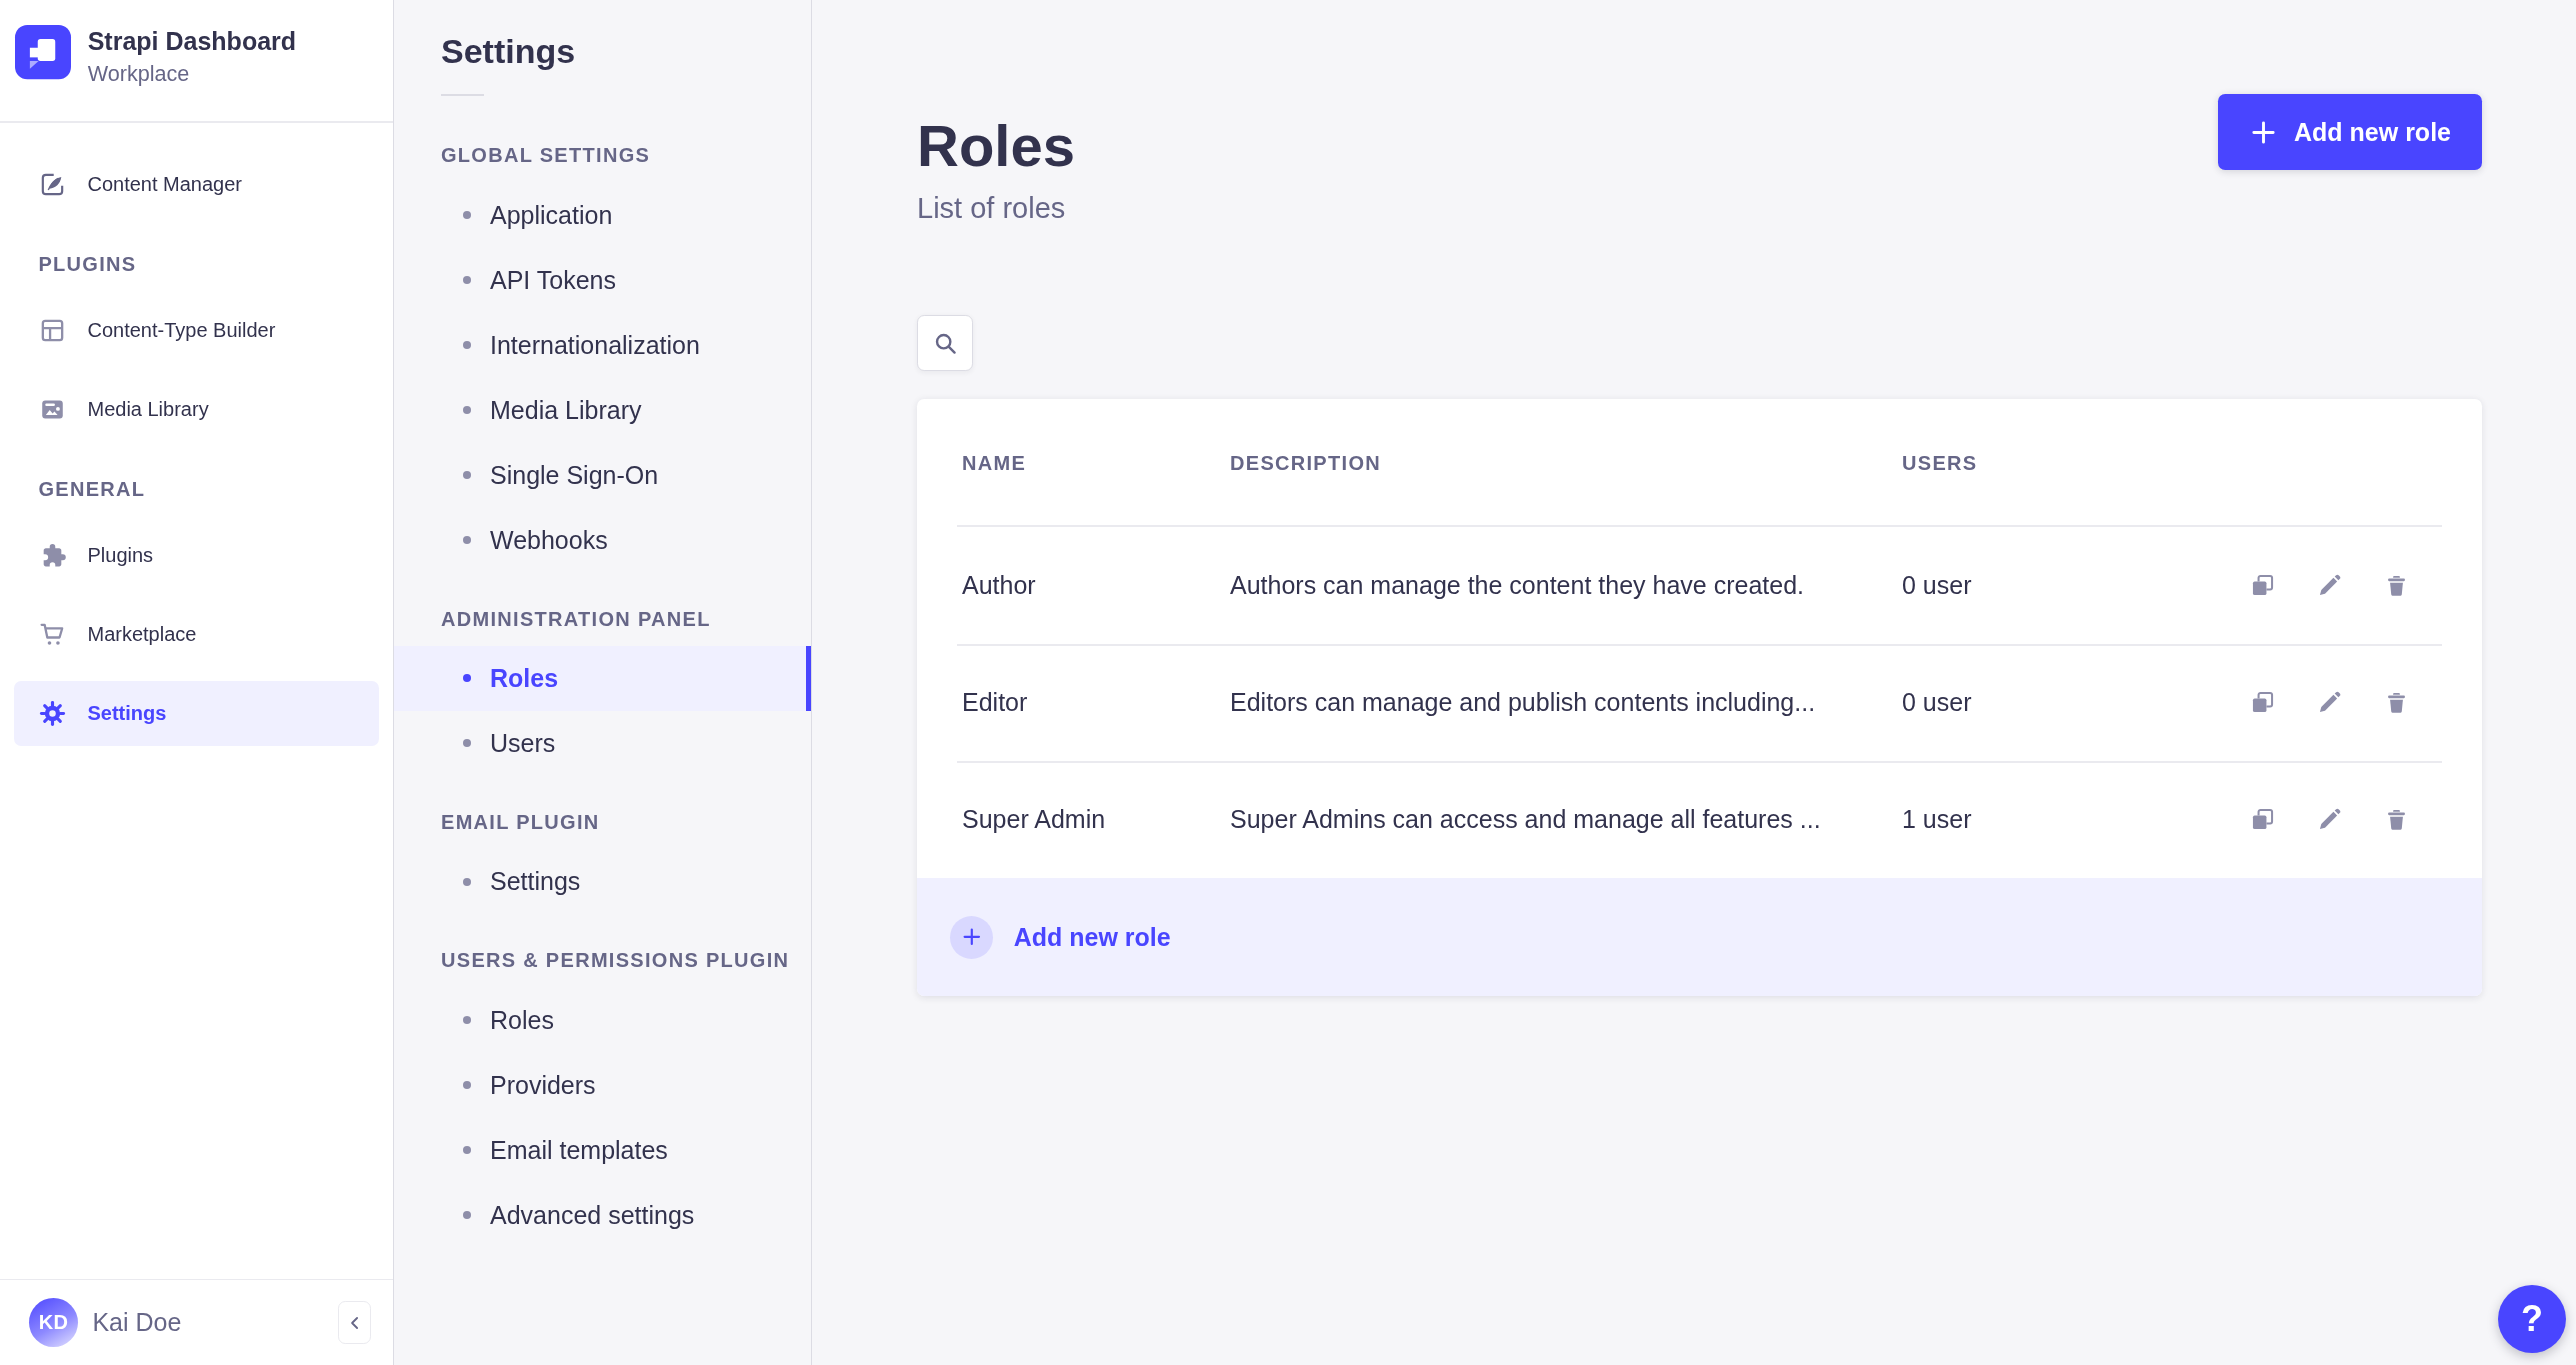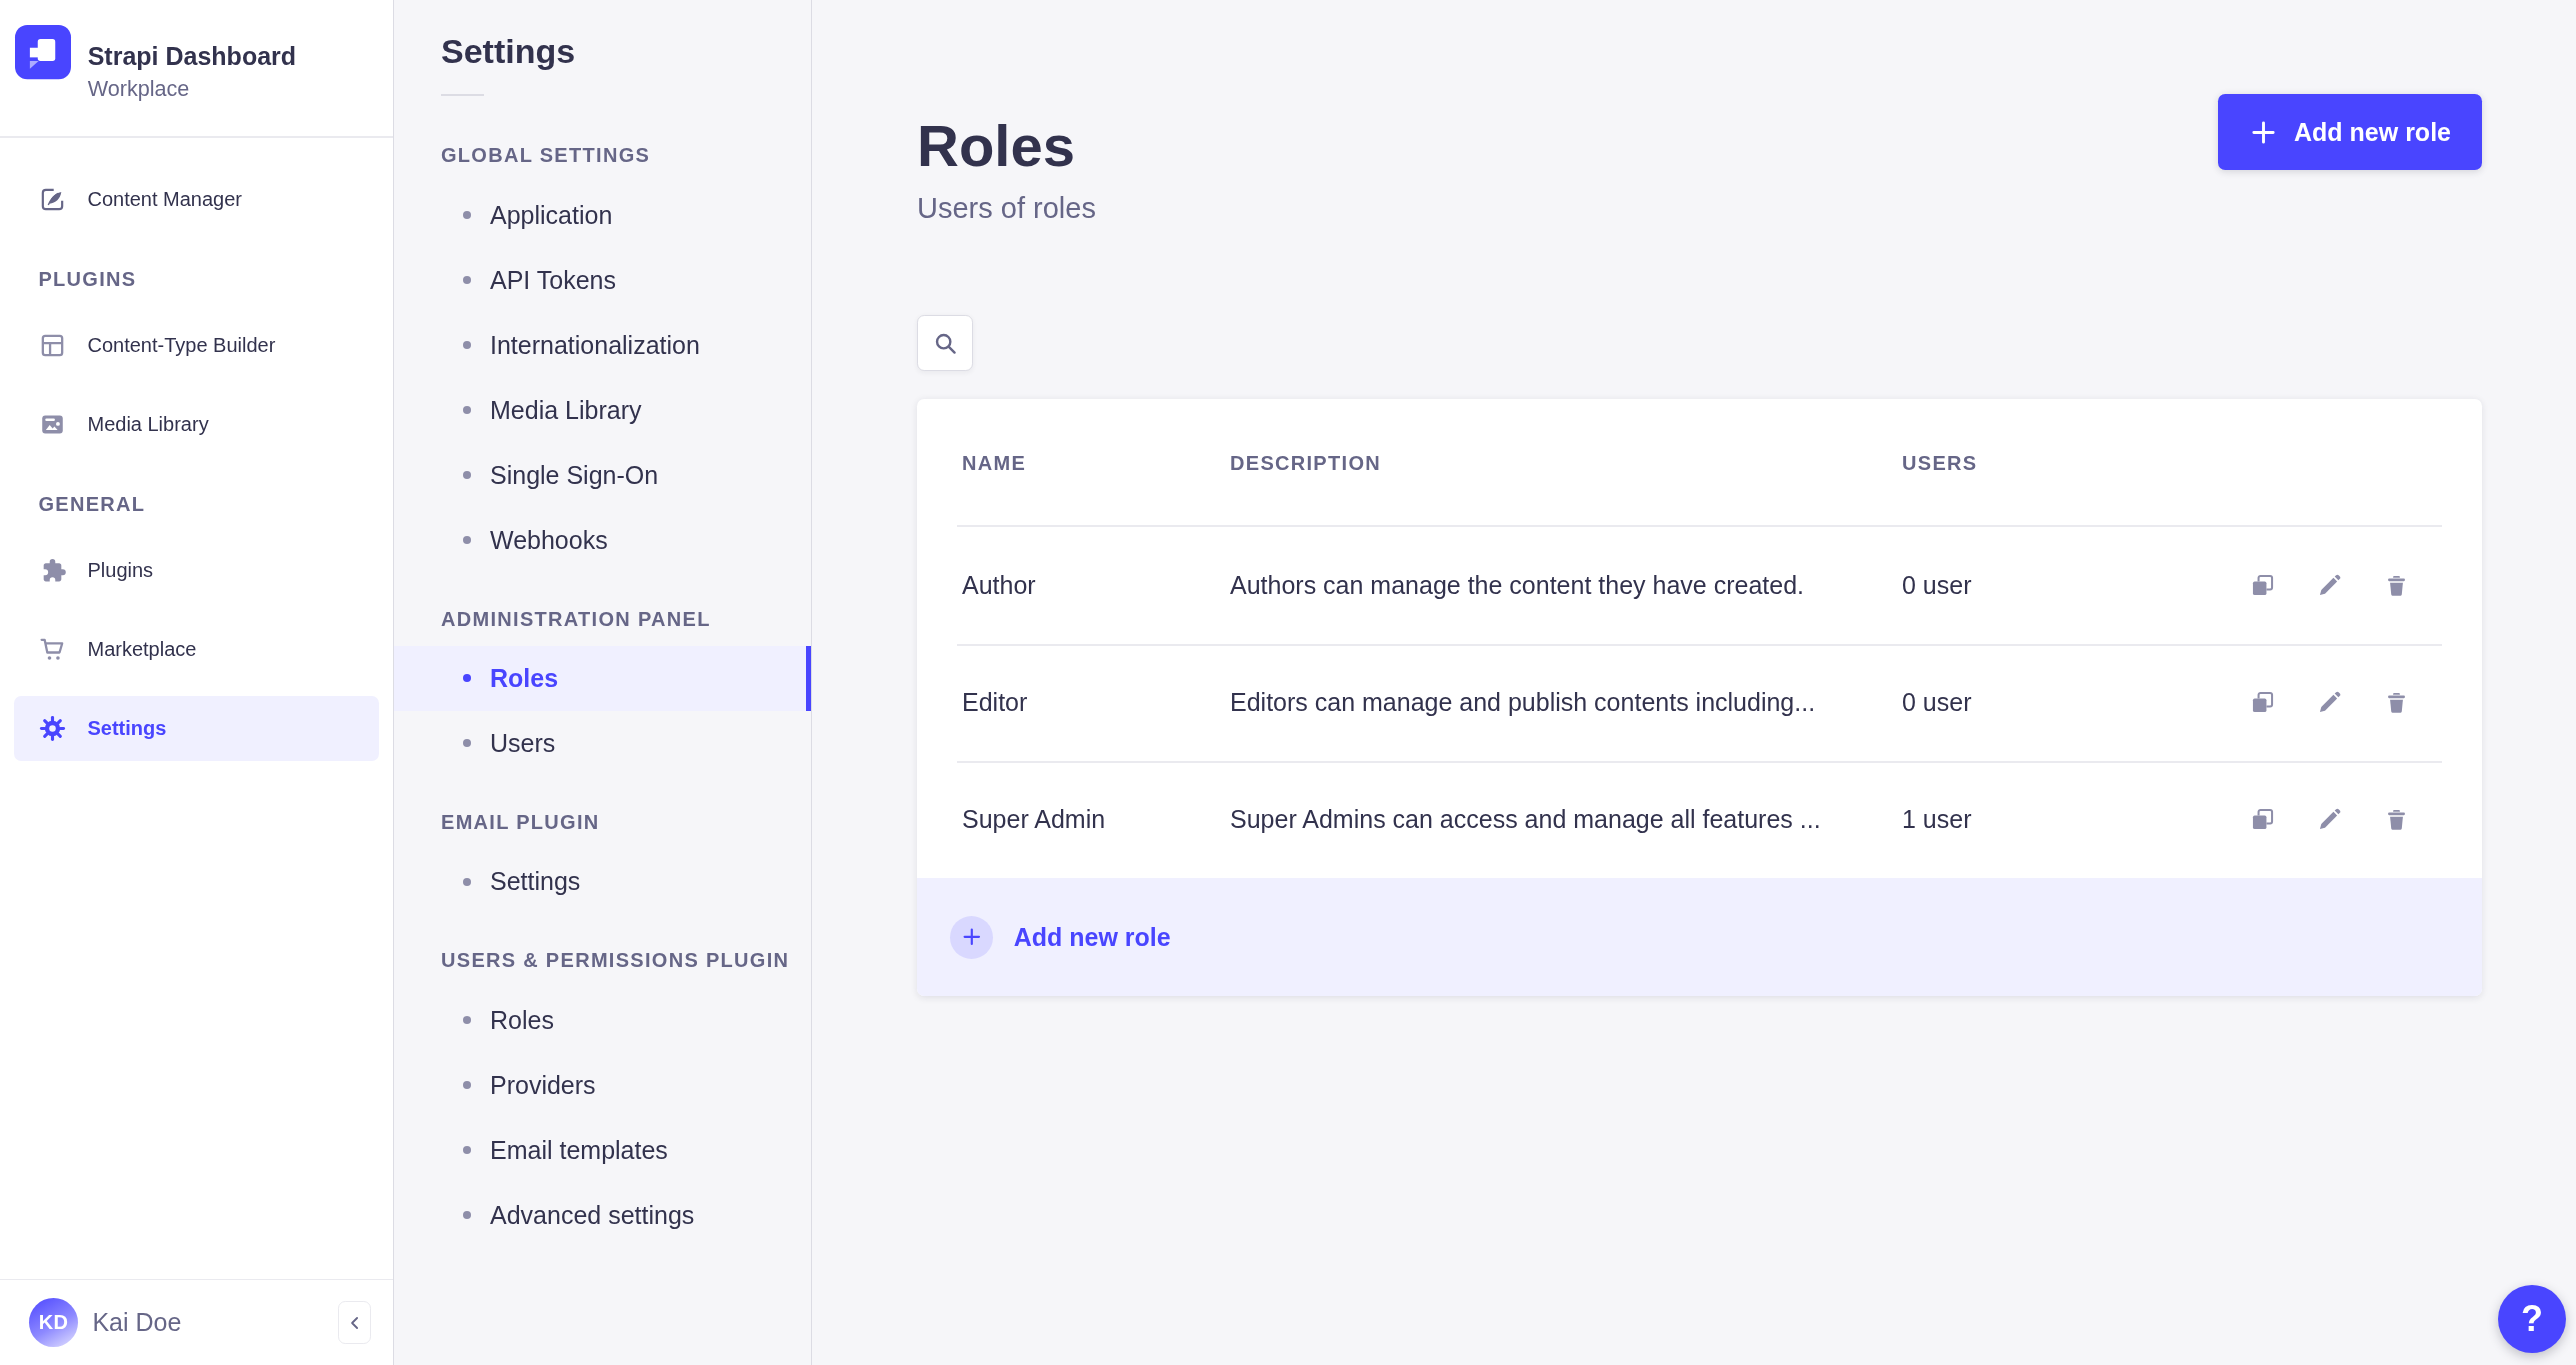--- a/index.html
+++ b/index.html
@@ -10,21 +10,21 @@
   }
   svg { display:block; }
 
   
   .main-sidebar {
     position:absolute; left:0; top:0; bottom:0; width:394px;
     background:#ffffff; border-right:1.8px solid #dcdce4;
   }
   .brand { display:flex; align-items:flex-start; padding:25px 0 0 14.4px; }
   .brand-logo { width:58px; height:56px; flex:0 0 auto; }
-  .brand-text { margin-left:15.3px; padding-top:1.8px;margin-top:15px; }
+  .brand-text { margin-left:15.3px; padding-top:1.8px; }
   .brand-title { font-size:25px; font-weight:700; color:#32324d; }
   .brand-sub { font-size:21.6px; color:#666687; margin-top:5.4px; }
   .side-divider { height:1.8px; background:#eaeaef; margin-top:34px; }
 
   .nav { padding:29px 14.4px 0; }
   .nav-item {
     height:65px; border-radius:7.2px; display:flex; align-items:center;
     padding-left:23.4px; cursor:pointer;
   }
   .nav-item .ni-icon { width:29px; height:29px; flex:0 0 auto; }
@@ -344,21 +344,21 @@
         <span class="sub-label">Advanced settings</span>
       </div>
     </div>
   </div>
 </aside>
 
 <main class="content">
   <div class="page-header">
     <div>
       <h1 class="page-title">Roles</h1>
-      <div class="page-subtitle">Users of roles</div>
+      <div class="page-subtitle">List of roles</div>
     </div>
     <button class="add-btn">
       <span class="plus">
         <svg viewBox="0 0 24 24" fill="none" stroke="#ffffff" stroke-width="2.4" stroke-linecap="round">
           <path d="M12 4v16M4 12h16"></path>
         </svg>
       </span>
       <span class="add-label">Add new role</span>
     </button>
   </div>

